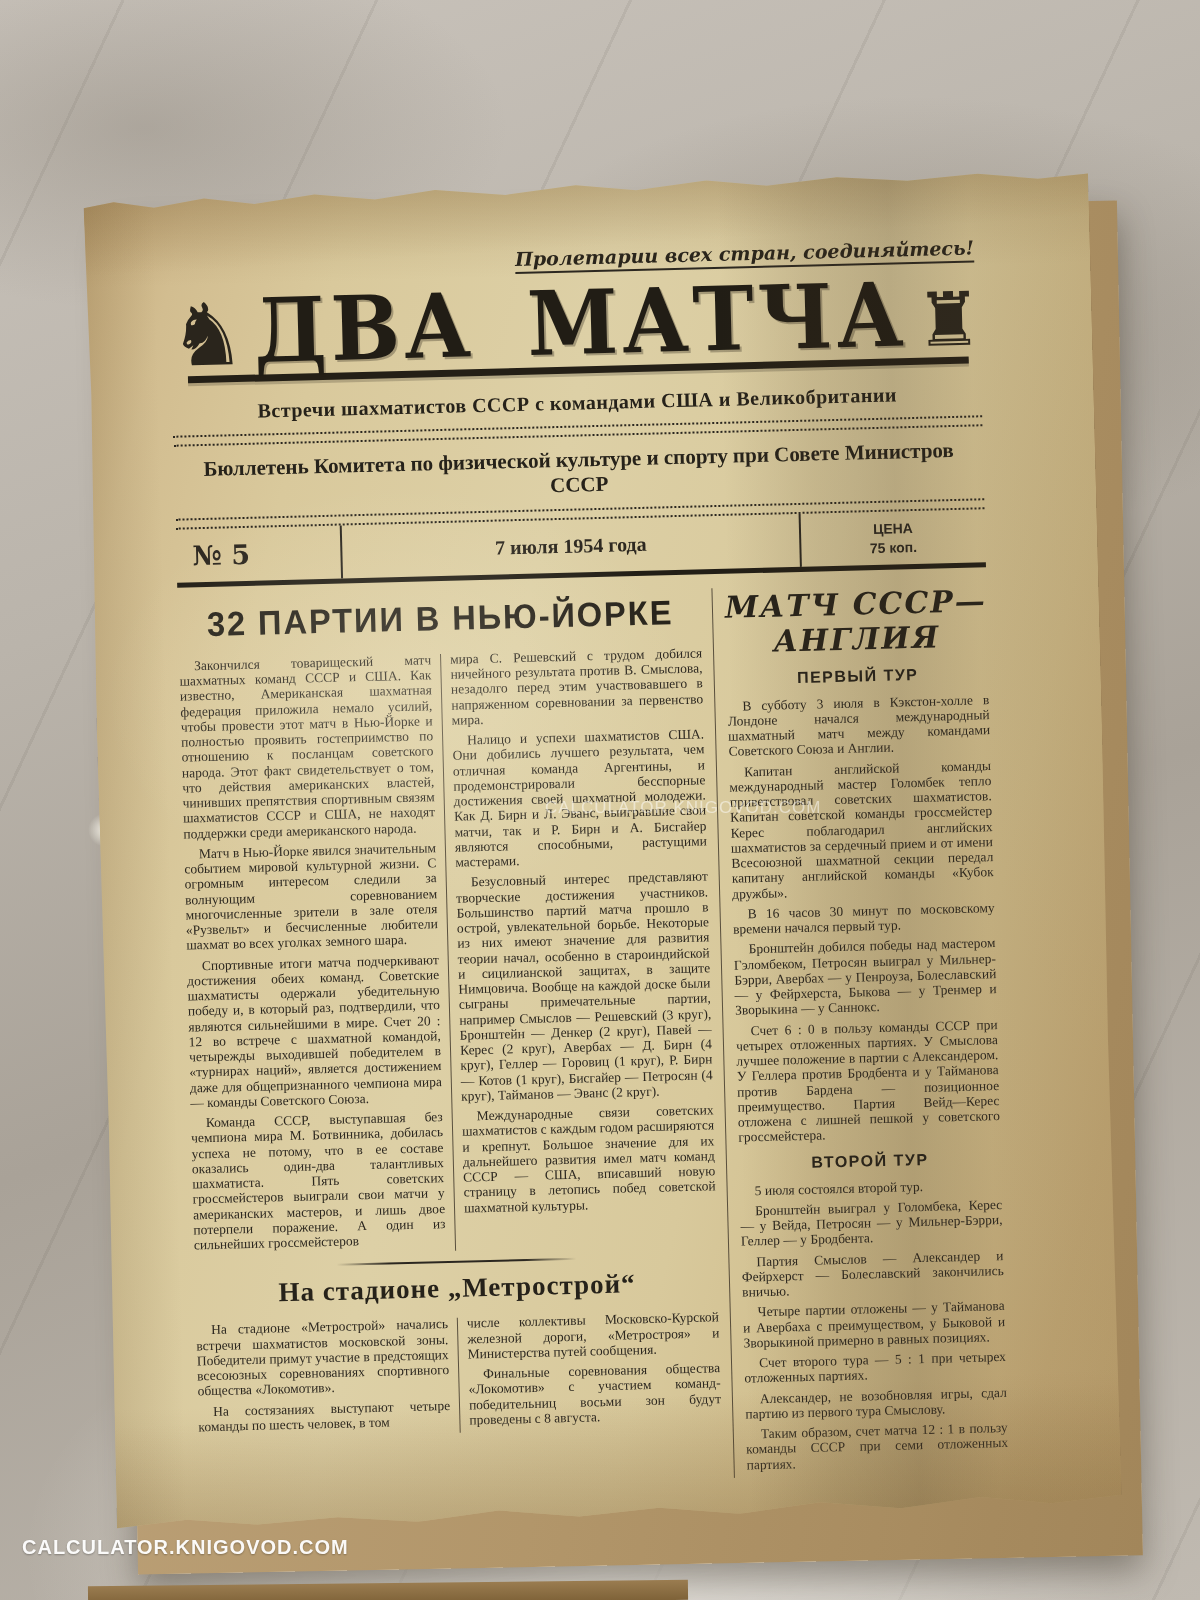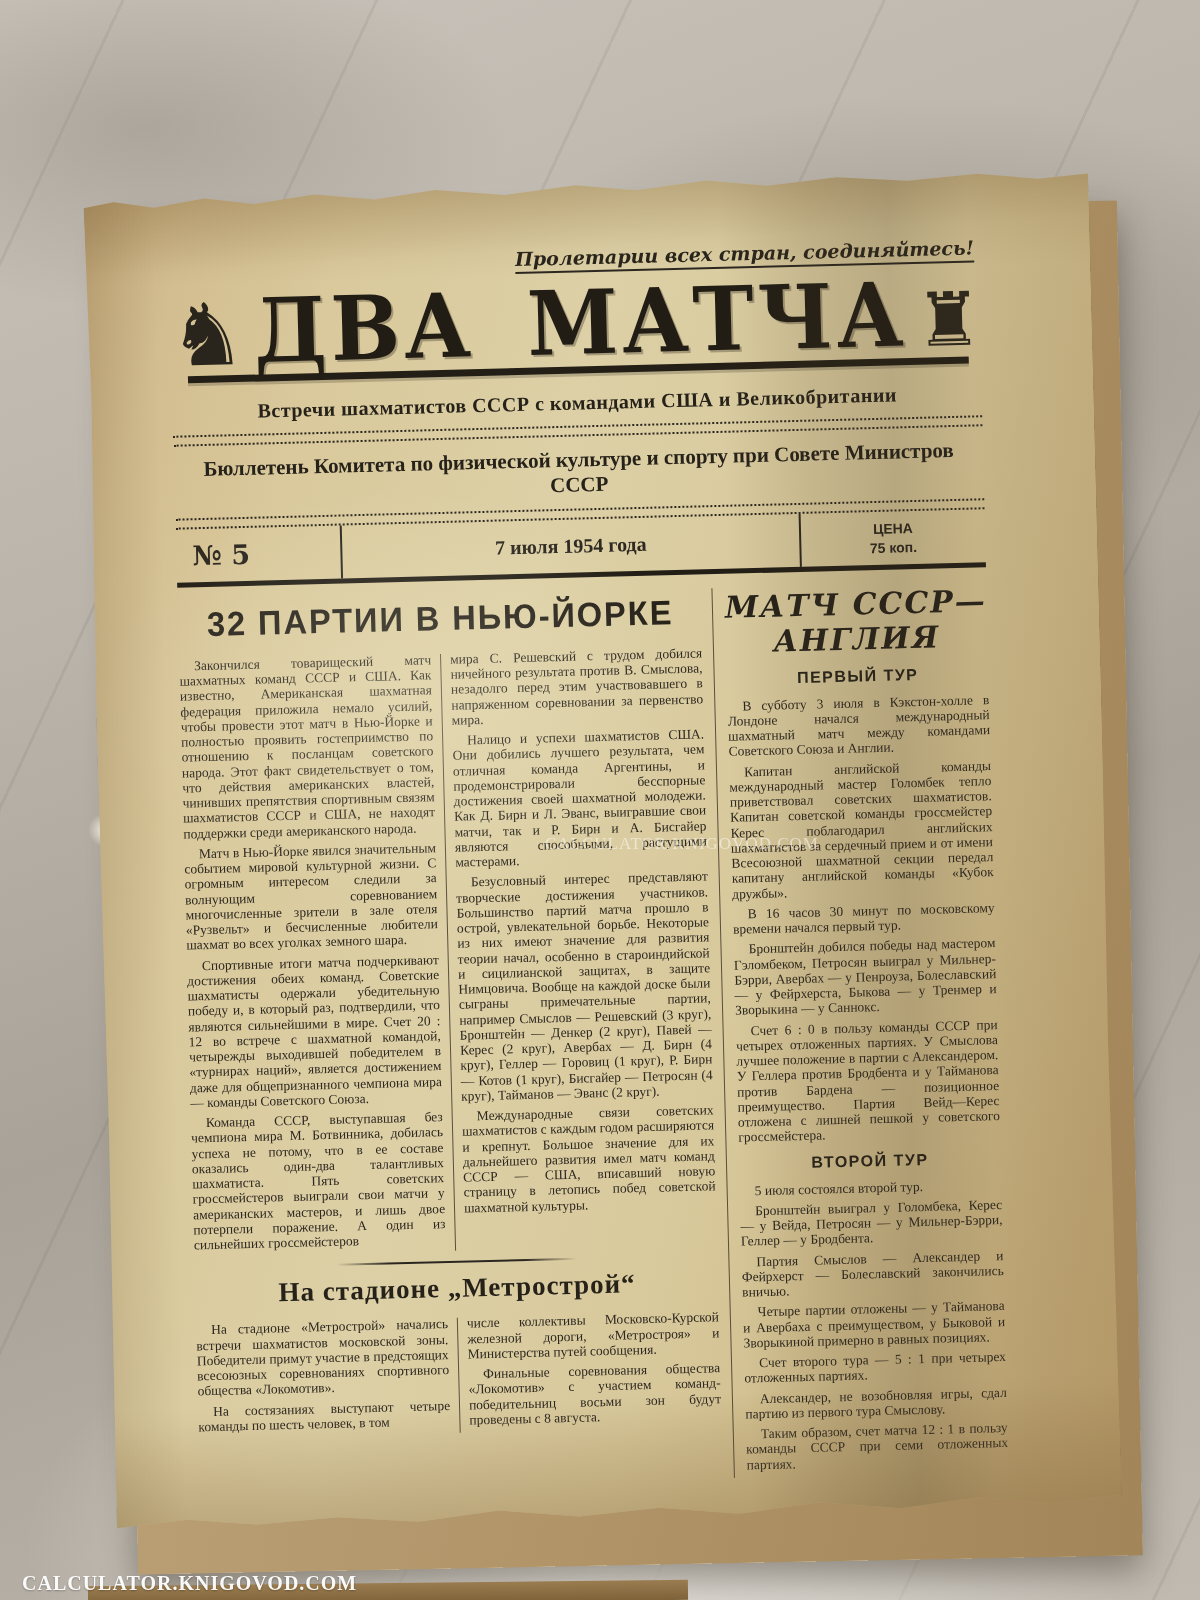--- a/index.html
+++ b/index.html
@@ -101,21 +101,21 @@
 
   .p {
     font-family:"Liberation Serif",serif; font-size:13.5px; line-height:1.13;
     text-align:justify; text-indent:15px; margin:0 0 5px; color:#2d2820;
   }
   .noind { text-indent:0; }
 
   .sep-line { height:2px; width:240px; margin:10px auto 10px;
     background:linear-gradient(90deg, transparent 0%, #2b2720 22%, #2b2720 78%, transparent 100%); }
 
-  .wm { position:absolute; font-family:Liberation Serif, serif; color:#ffffff;margin-top:36px; }
+  .wm { position:absolute; font-family:Liberation Sans, sans-serif; color:#ffffff; }
   .wm-center { left:545px; top:798px; font-size:17px; letter-spacing:1px; opacity:0.5; }
   .wm-bottom { left:22px; top:1536px; font-size:20px; font-weight:700; letter-spacing:1px; opacity:0.95; text-shadow:0 1px 2px rgba(0,0,0,0.30); }
 </style>
 </head>
 <body>
 
 <div class="scene">
 
   <div class="sheet-behind"></div>
   <div class="bottom-strip"></div>

